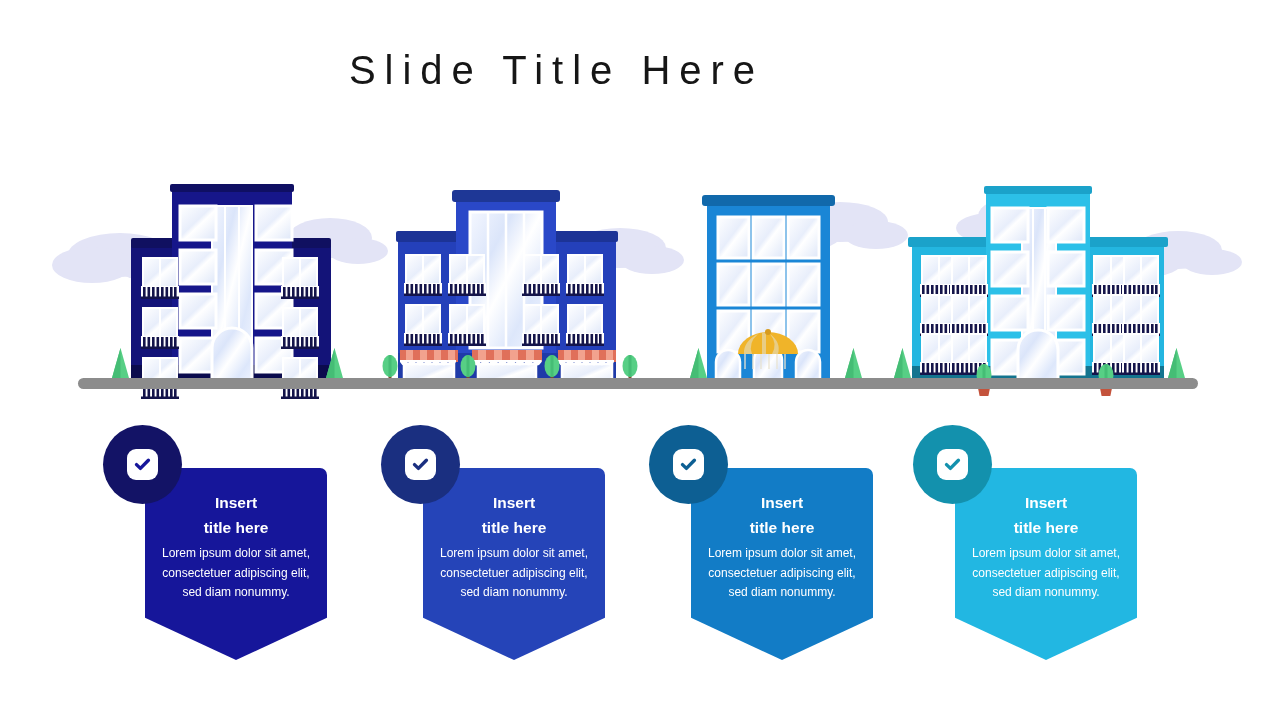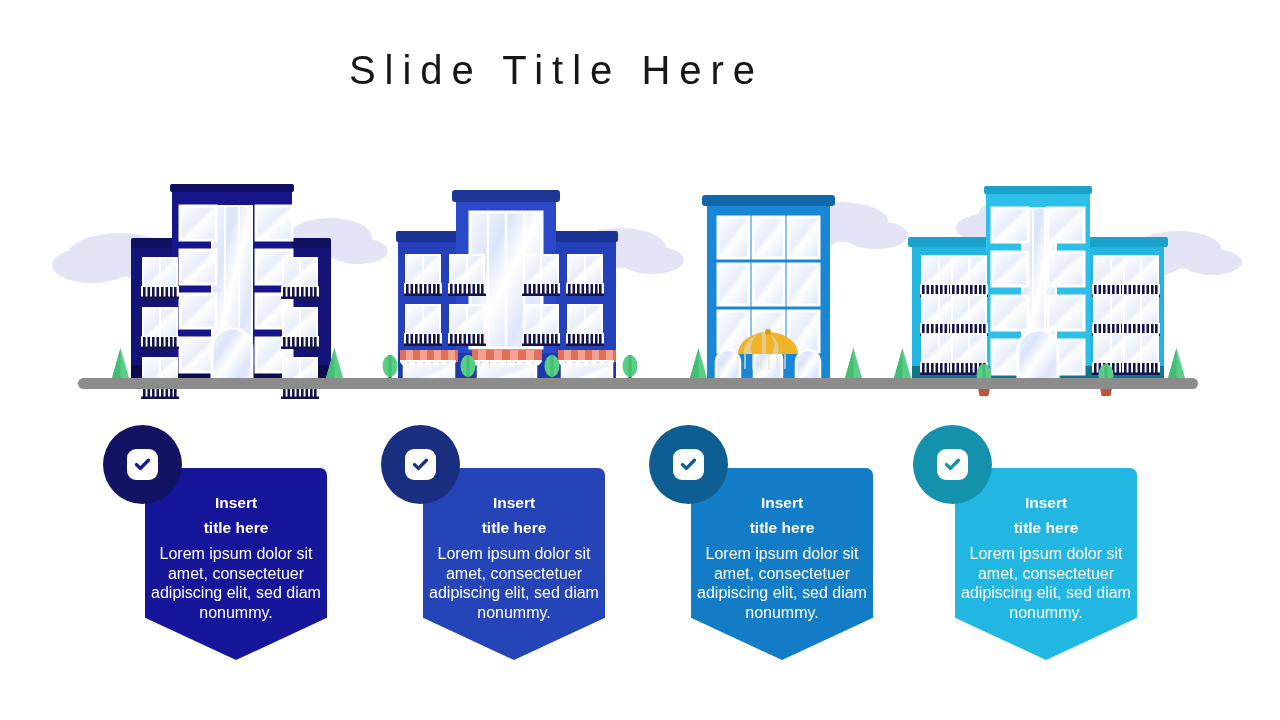--- a/index.html
+++ b/index.html
@@ -82,21 +82,21 @@
     padding-top: 0;
   }
   .card-title {
     font-size: 15.5px;
     font-weight: 700;
     line-height: 25px;
     margin-top: 22px;
     white-space: pre-line;
   }
   .card-body {
-    font-size: 16px;
+    font-size: 12px;
     font-weight: 400;
     line-height: 19.6px;
     margin-top: 4px;
     padding: 0 6px;
   }
 
   
   .card-badge {
     position: absolute;
     left: 5px;

